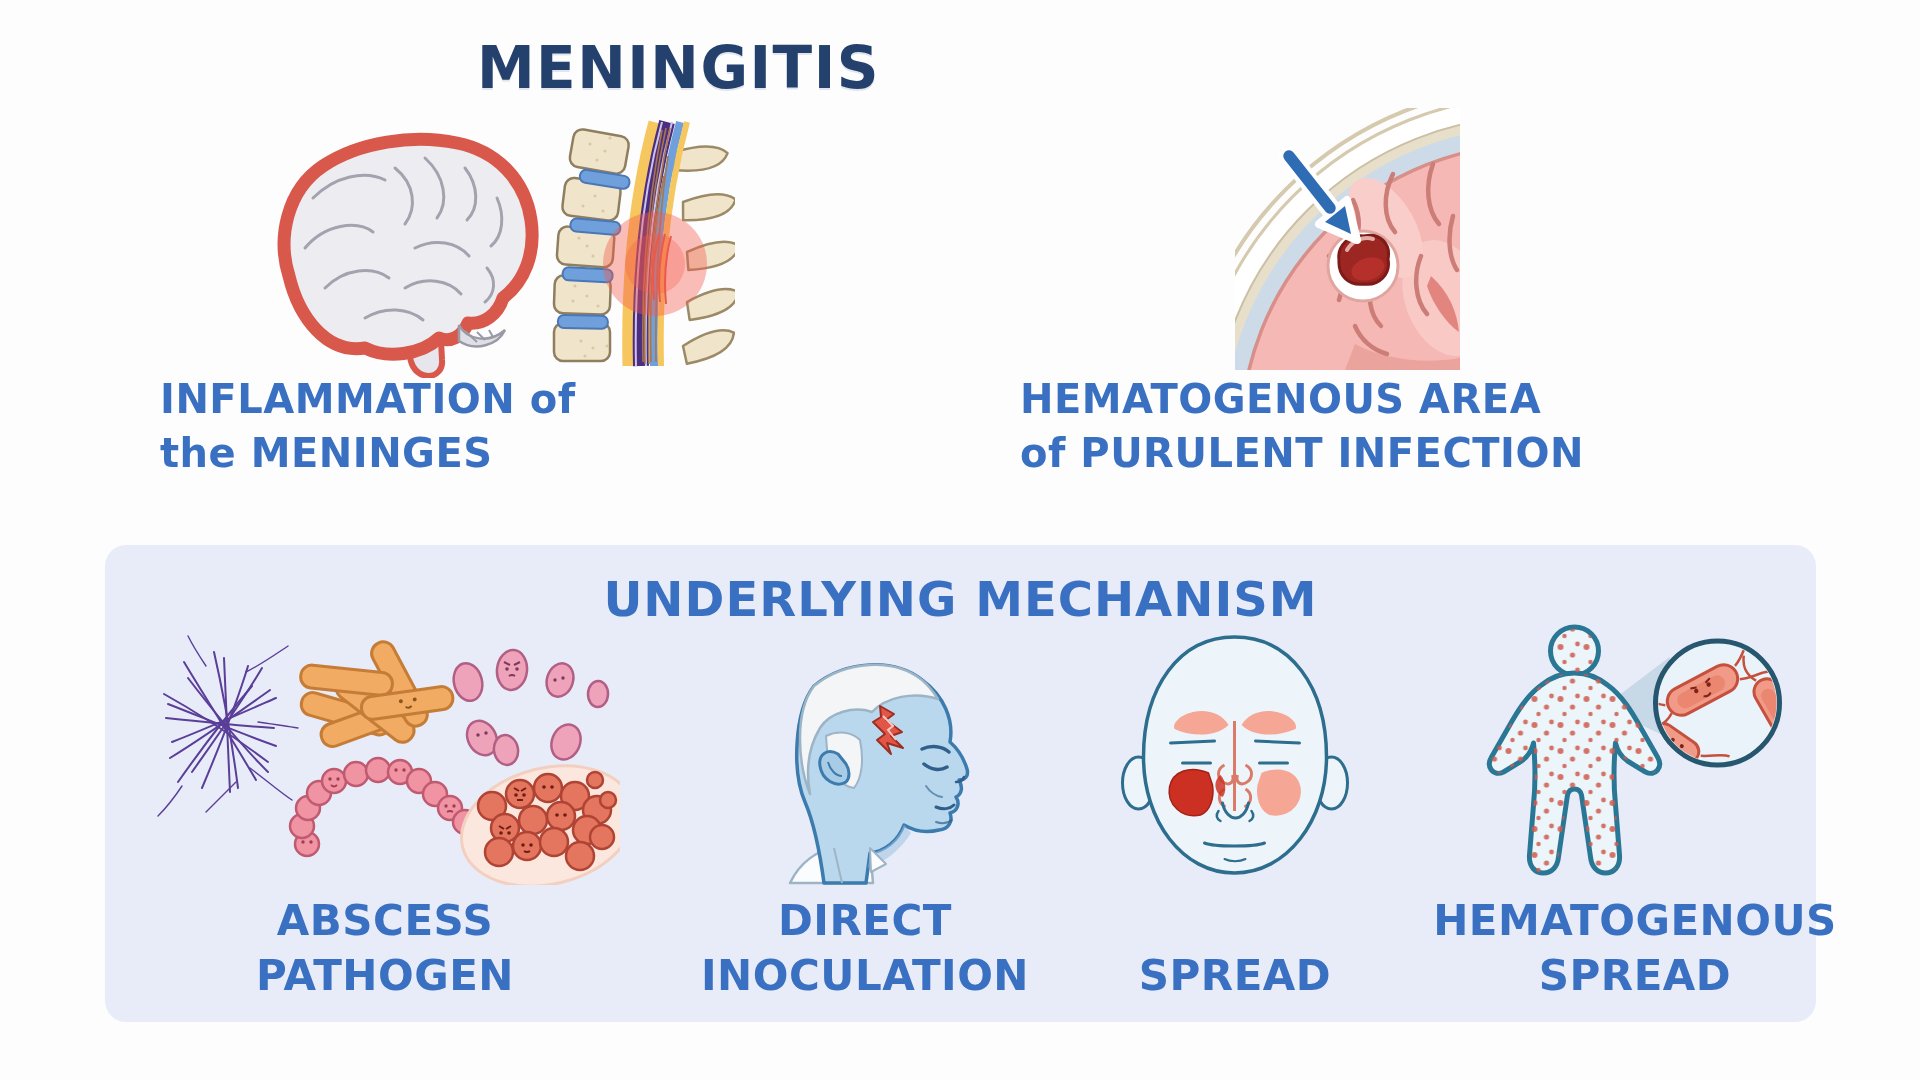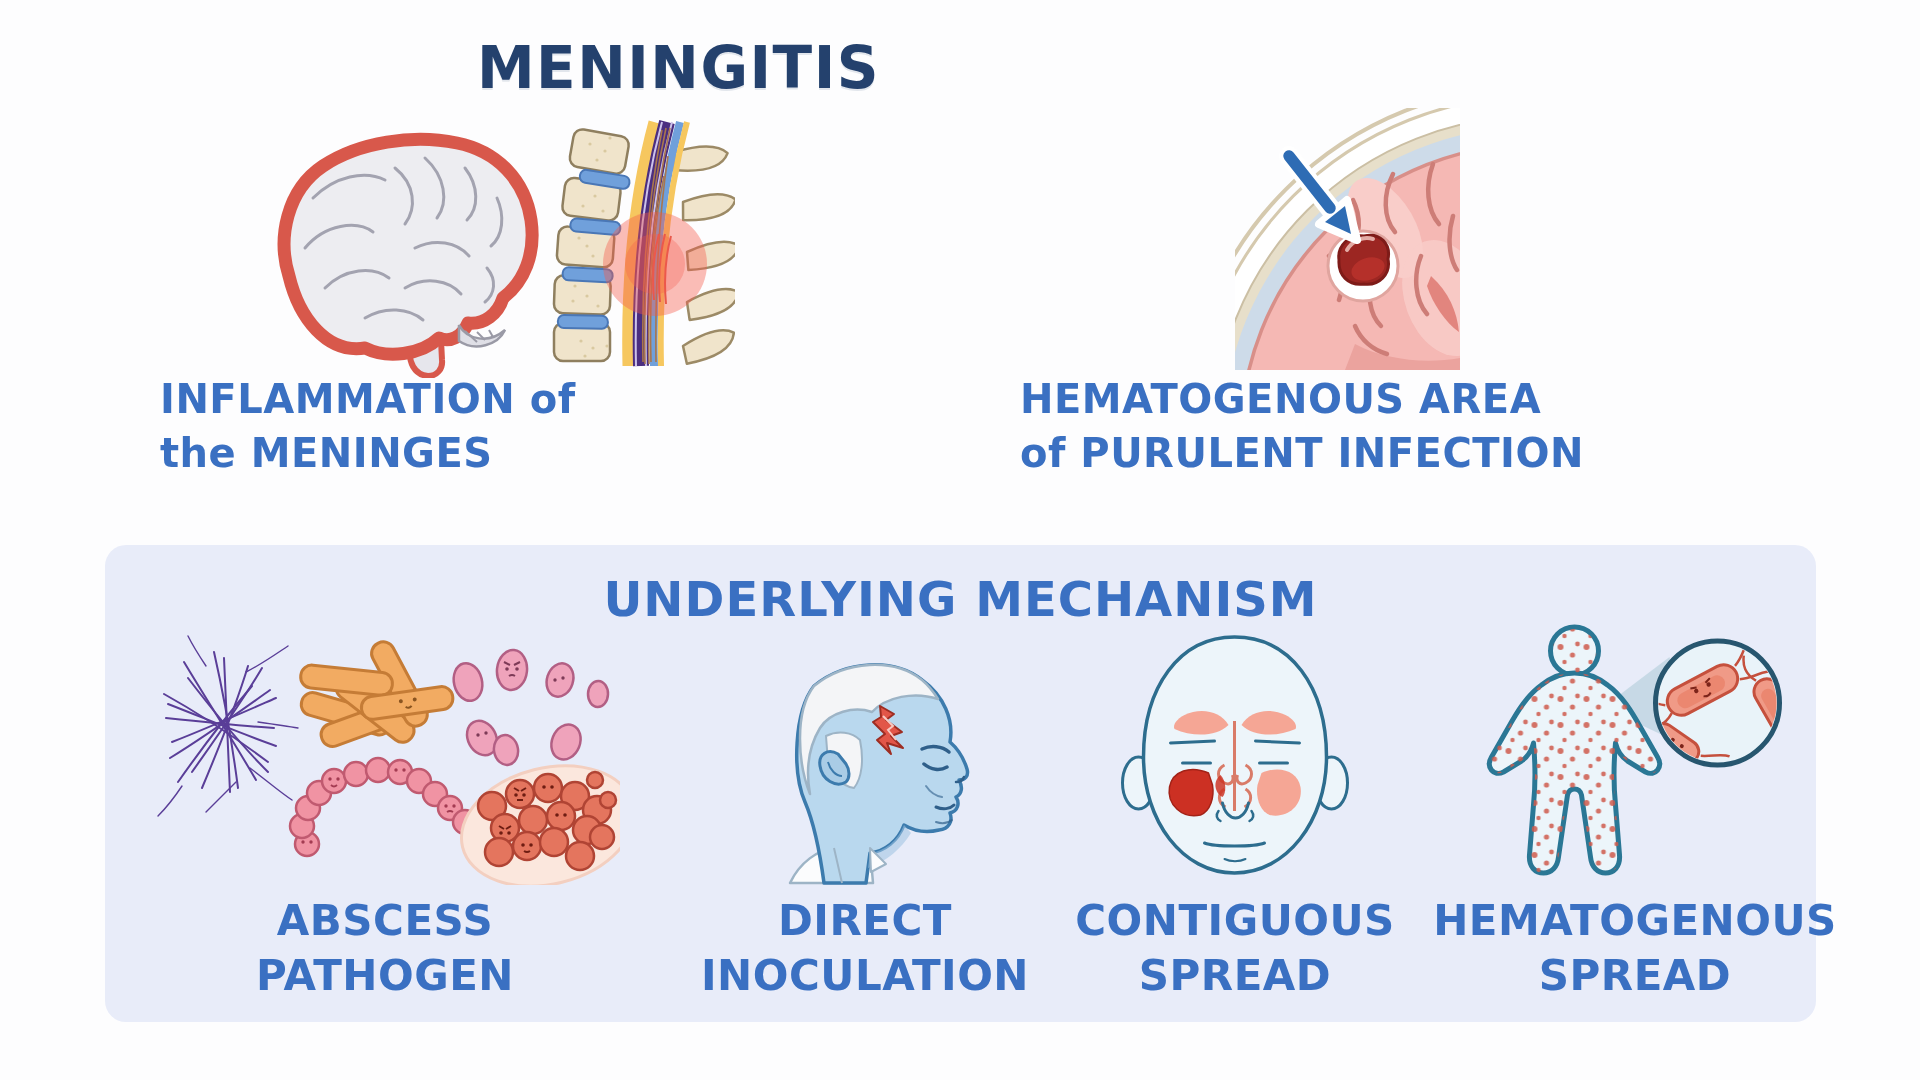--- a/index.html
+++ b/index.html
@@ -377,21 +377,21 @@
           <path d="M 70,138 L 98,138" stroke-width="3"></path>
           <path d="M 147,138 L 175,138" stroke-width="3"></path>
           <path d="M 110,178 C 112,188 118,193 123,193 C 128,193 134,188 136,178" stroke-width="3"></path>
           <path d="M 106,186 C 103,190 104,194 108,196" stroke-width="2.5"></path>
           <path d="M 139,186 C 142,190 141,194 137,196" stroke-width="2.5"></path>
           <path d="M 92,218 C 102,222 142,222 152,218" stroke-width="3"></path>
           <path d="M 112,234 C 118,237 127,237 133,234" stroke-width="2"></path>
         </g>
       </svg>
       <div class="mech-label">
-        <span>CONTIGUOUS</span><br>
+        <br>
         <span>SPREAD</span>
       </div>
     </div>
 
     <div class="mech-item item-4">
       <svg class="illus" style="top:70px" width="315" height="265" viewBox="0 0 315 265">
         <defs>
           <pattern id="bdots" width="26" height="26" patternUnits="userSpaceOnUse">
             <circle cx="5" cy="6" r="3" fill="#cf5b4d" opacity="0.85"></circle>
             <circle cx="17" cy="14" r="2.6" fill="#cf5b4d" opacity="0.85"></circle>

